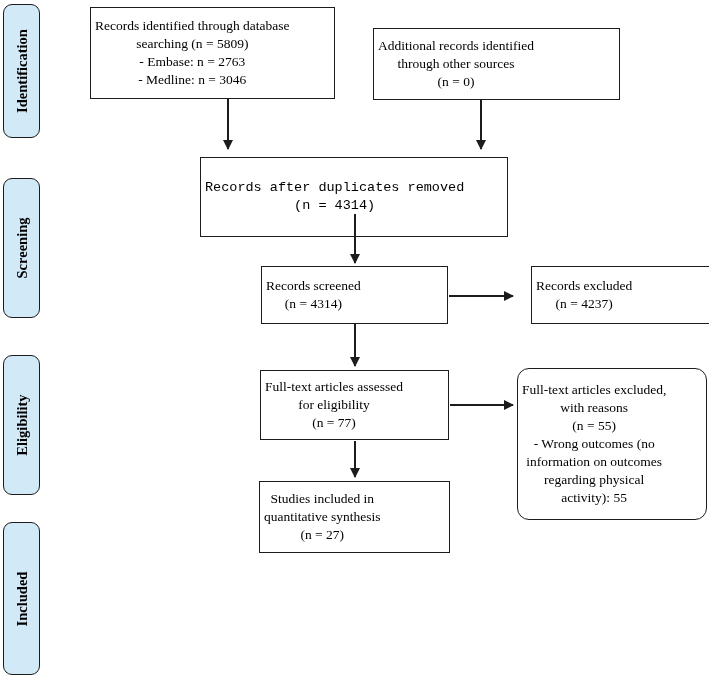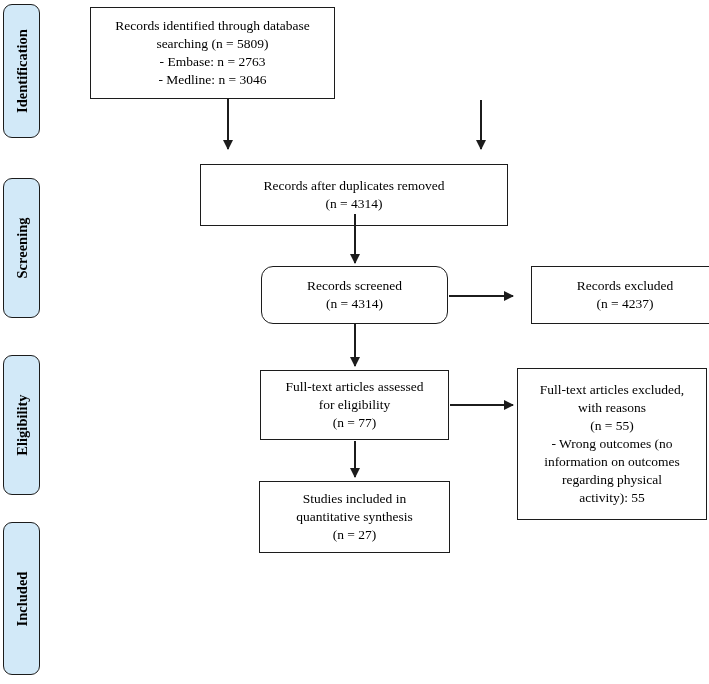--- a/index.html
+++ b/index.html
@@ -12,21 +12,21 @@
     position:absolute; background:#d2e9f8; border:1.3px solid #1c1c1c;
     border-radius:9px; box-sizing:border-box;
   }
   .stage > span {
     position:absolute; top:50%; left:50%;
     transform:translate(-50%,-50%) rotate(-90deg);
     white-space:nowrap; font-weight:bold; font-size:14.5px; color:#000;
   }
   .fbox {
     position:absolute; background:#ffffff; border:1.5px solid #1c1c1c;
-    box-sizing:border-box; display:flex; align-items:center; justify-content:center;
+    box-sizing:border-box; display:flex; align-items:center; justify-content:flex-start;
     text-align:center; padding:2px 4px;
   }
   .fbox > span { white-space:pre-line; font-size:13.5px; line-height:1.33; color:#000; }
   svg.arrows { position:absolute; left:0; top:0; pointer-events:none; }
 </style>
 </head>
 <body>
 
 <div class="canvas">
 
@@ -43,43 +43,48 @@
     <span>Included</span>
   </div>
 
   <div class="fbox" style="left:90px; top:7px; width:245px; height:92px;">
     <span>Records identified through database
 searching (n = 5809)
 - Embase: n = 2763
 - Medline: n = 3046</span>
   </div>
 
+  <div class="fbox" style="left:373px; top:28px; width:247px; height:72px;">
+    <span>Additional records identified
+through other sources
+(n = 0)</span>
+  </div>
 
-  <div class="fbox" style="left:200px; top:164px; width:308px; height:62px;">
+  <div class="fbox" style="left:200px; top:157px; width:308px; height:80px;font-family:Liberation Mono, monospace;">
     <span>Records after duplicates removed
 (n = 4314)</span>
   </div>
 
-  <div class="fbox" style="left:261px; top:266px; width:187px; height:58px;border-radius:12px;">
+  <div class="fbox" style="left:261px; top:266px; width:187px; height:58px;">
     <span>Records screened
 (n = 4314)</span>
   </div>
 
   <div class="fbox" style="left:531px; top:266px; width:188px; height:58px;">
     <span>Records excluded
 (n = 4237)</span>
   </div>
 
   <div class="fbox" style="left:260px; top:370px; width:189px; height:70px;">
     <span>Full-text articles assessed
 for eligibility
 (n = 77)</span>
   </div>
 
-  <div class="fbox" style="left:517px; top:368px; width:190px; height:152px;">
+  <div class="fbox" style="left:517px; top:368px; width:190px; height:152px;border-radius:12px;">
     <span>Full-text articles excluded,
 with reasons
 (n = 55)
 - Wrong outcomes (no
 information on outcomes
 regarding physical
 activity): 55</span>
   </div>
 
   <div class="fbox" style="left:259px; top:481px; width:191px; height:72px;">

